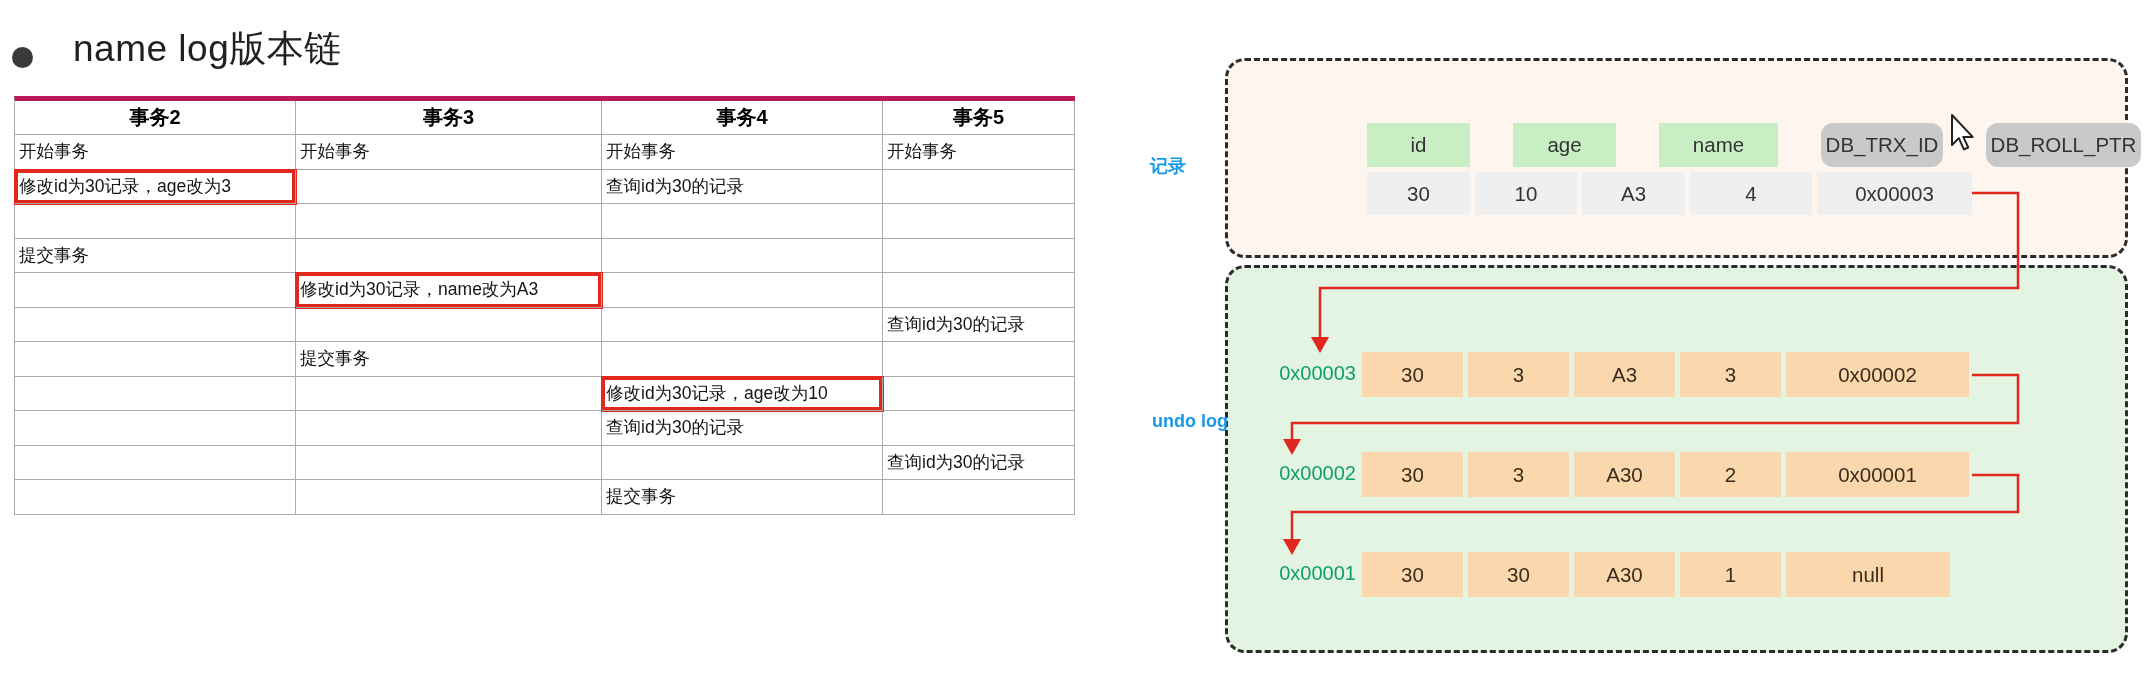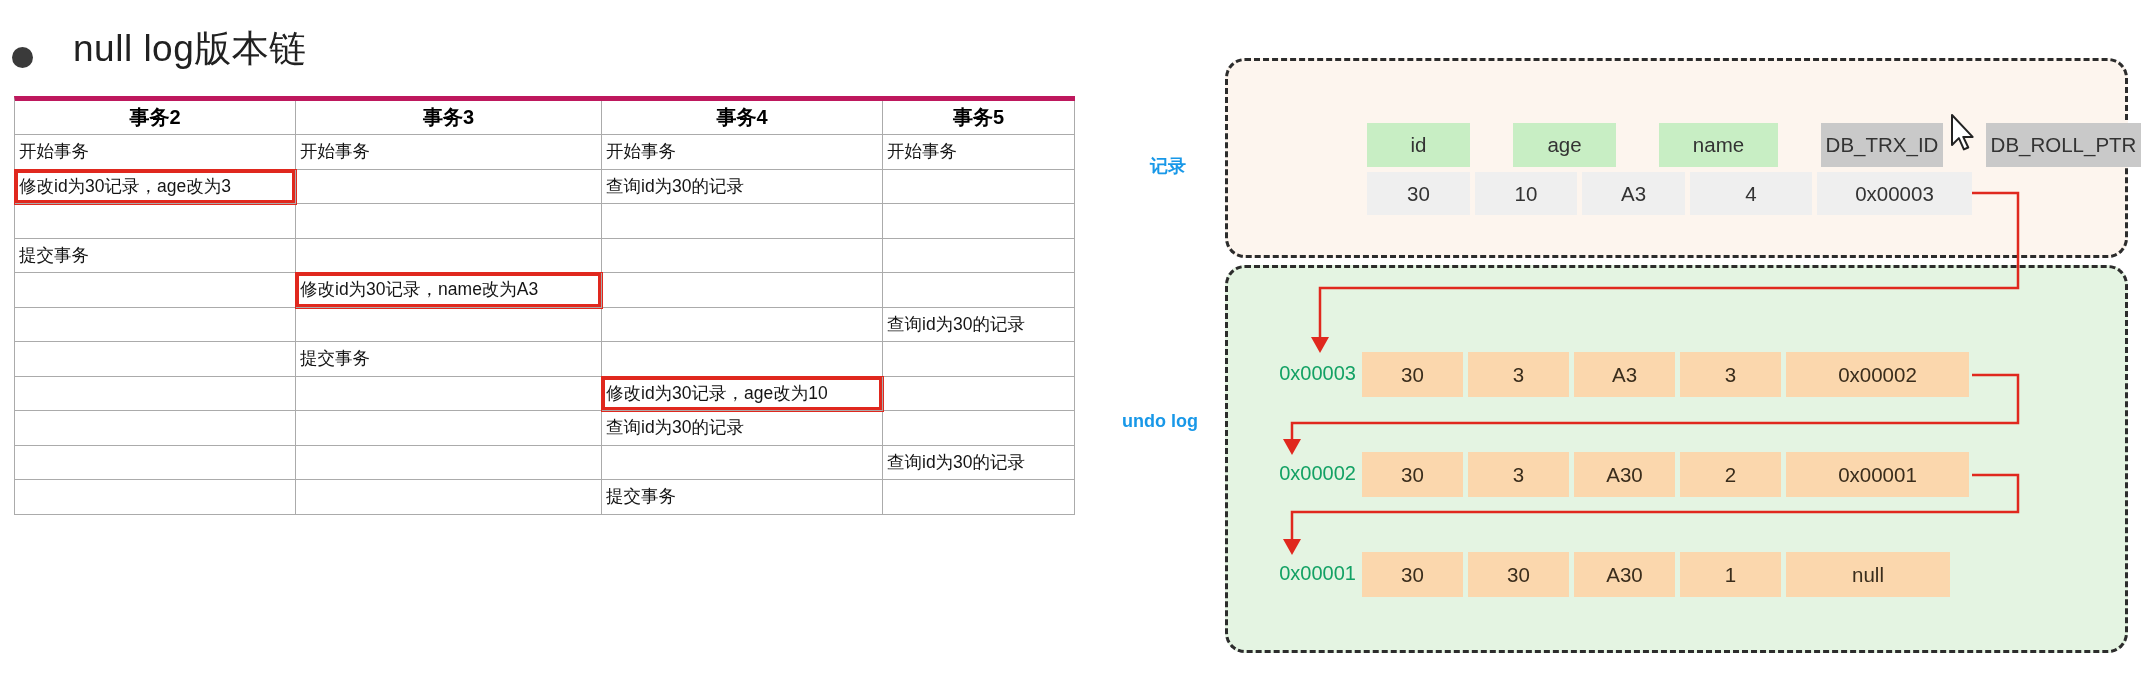--- a/index.html
+++ b/index.html
@@ -42,44 +42,44 @@
   
   .box{
     position:absolute;border:3px dashed #2c2c2c;border-radius:20px;
   }
   .box-record{left:1225px;top:58px;width:897px;height:194px;background:#fdf5ee;}
   .box-undo{left:1225px;top:265px;width:897px;height:382px;background:#e4f4e2;}
   .side-label{
     position:absolute;font-size:18px;font-weight:bold;color:#1898e8;white-space:nowrap;
   }
   .lbl-record{left:1150px;top:154px;}
-  .lbl-undo{left:1122px;top:411px;}
+  .lbl-undo{left:1152px;top:411px;}
   .cellrow{position:absolute;display:flex;gap:5px;}
   .rc{
     height:44px;line-height:44px;text-align:center;font-size:20.5px;color:#333;
     white-space:nowrap;
   }
   .rc-green{background:#c8eec4;}
-  .rc-gray{background:#c9c9c9;}
+  .rc-gray{background:#c9c9c9;border-radius:12px;}
   .rc-val{background:#efefef;height:43px;line-height:43px;}
   .undo-cell{
     background:#fbd7ad;height:45px;line-height:45px;text-align:center;
     font-size:20.5px;color:#3a2d1c;white-space:nowrap;
   }
   .undo-addr{
     position:absolute;width:100px;text-align:right;font-size:20px;color:#12a164;
     white-space:nowrap;
   }
   .overlay{position:absolute;left:0;top:0;width:2152px;height:682px;pointer-events:none;z-index:5;}
 </style>
 </head>
 <body>
 
 <span class="bullet"></span>
-<div class="page-title">null log版本链</div>
+<div class="page-title">name log版本链</div>
 
 <div class="tx-table">
     <div class="tx-cell tx-hdr">事务2</div>
     <div class="tx-cell tx-hdr">事务3</div>
     <div class="tx-cell tx-hdr">事务4</div>
     <div class="tx-cell tx-hdr">事务5</div>
     <div class="tx-cell">开始事务</div>
     <div class="tx-cell">开始事务</div>
     <div class="tx-cell">开始事务</div>
     <div class="tx-cell">开始事务</div>

